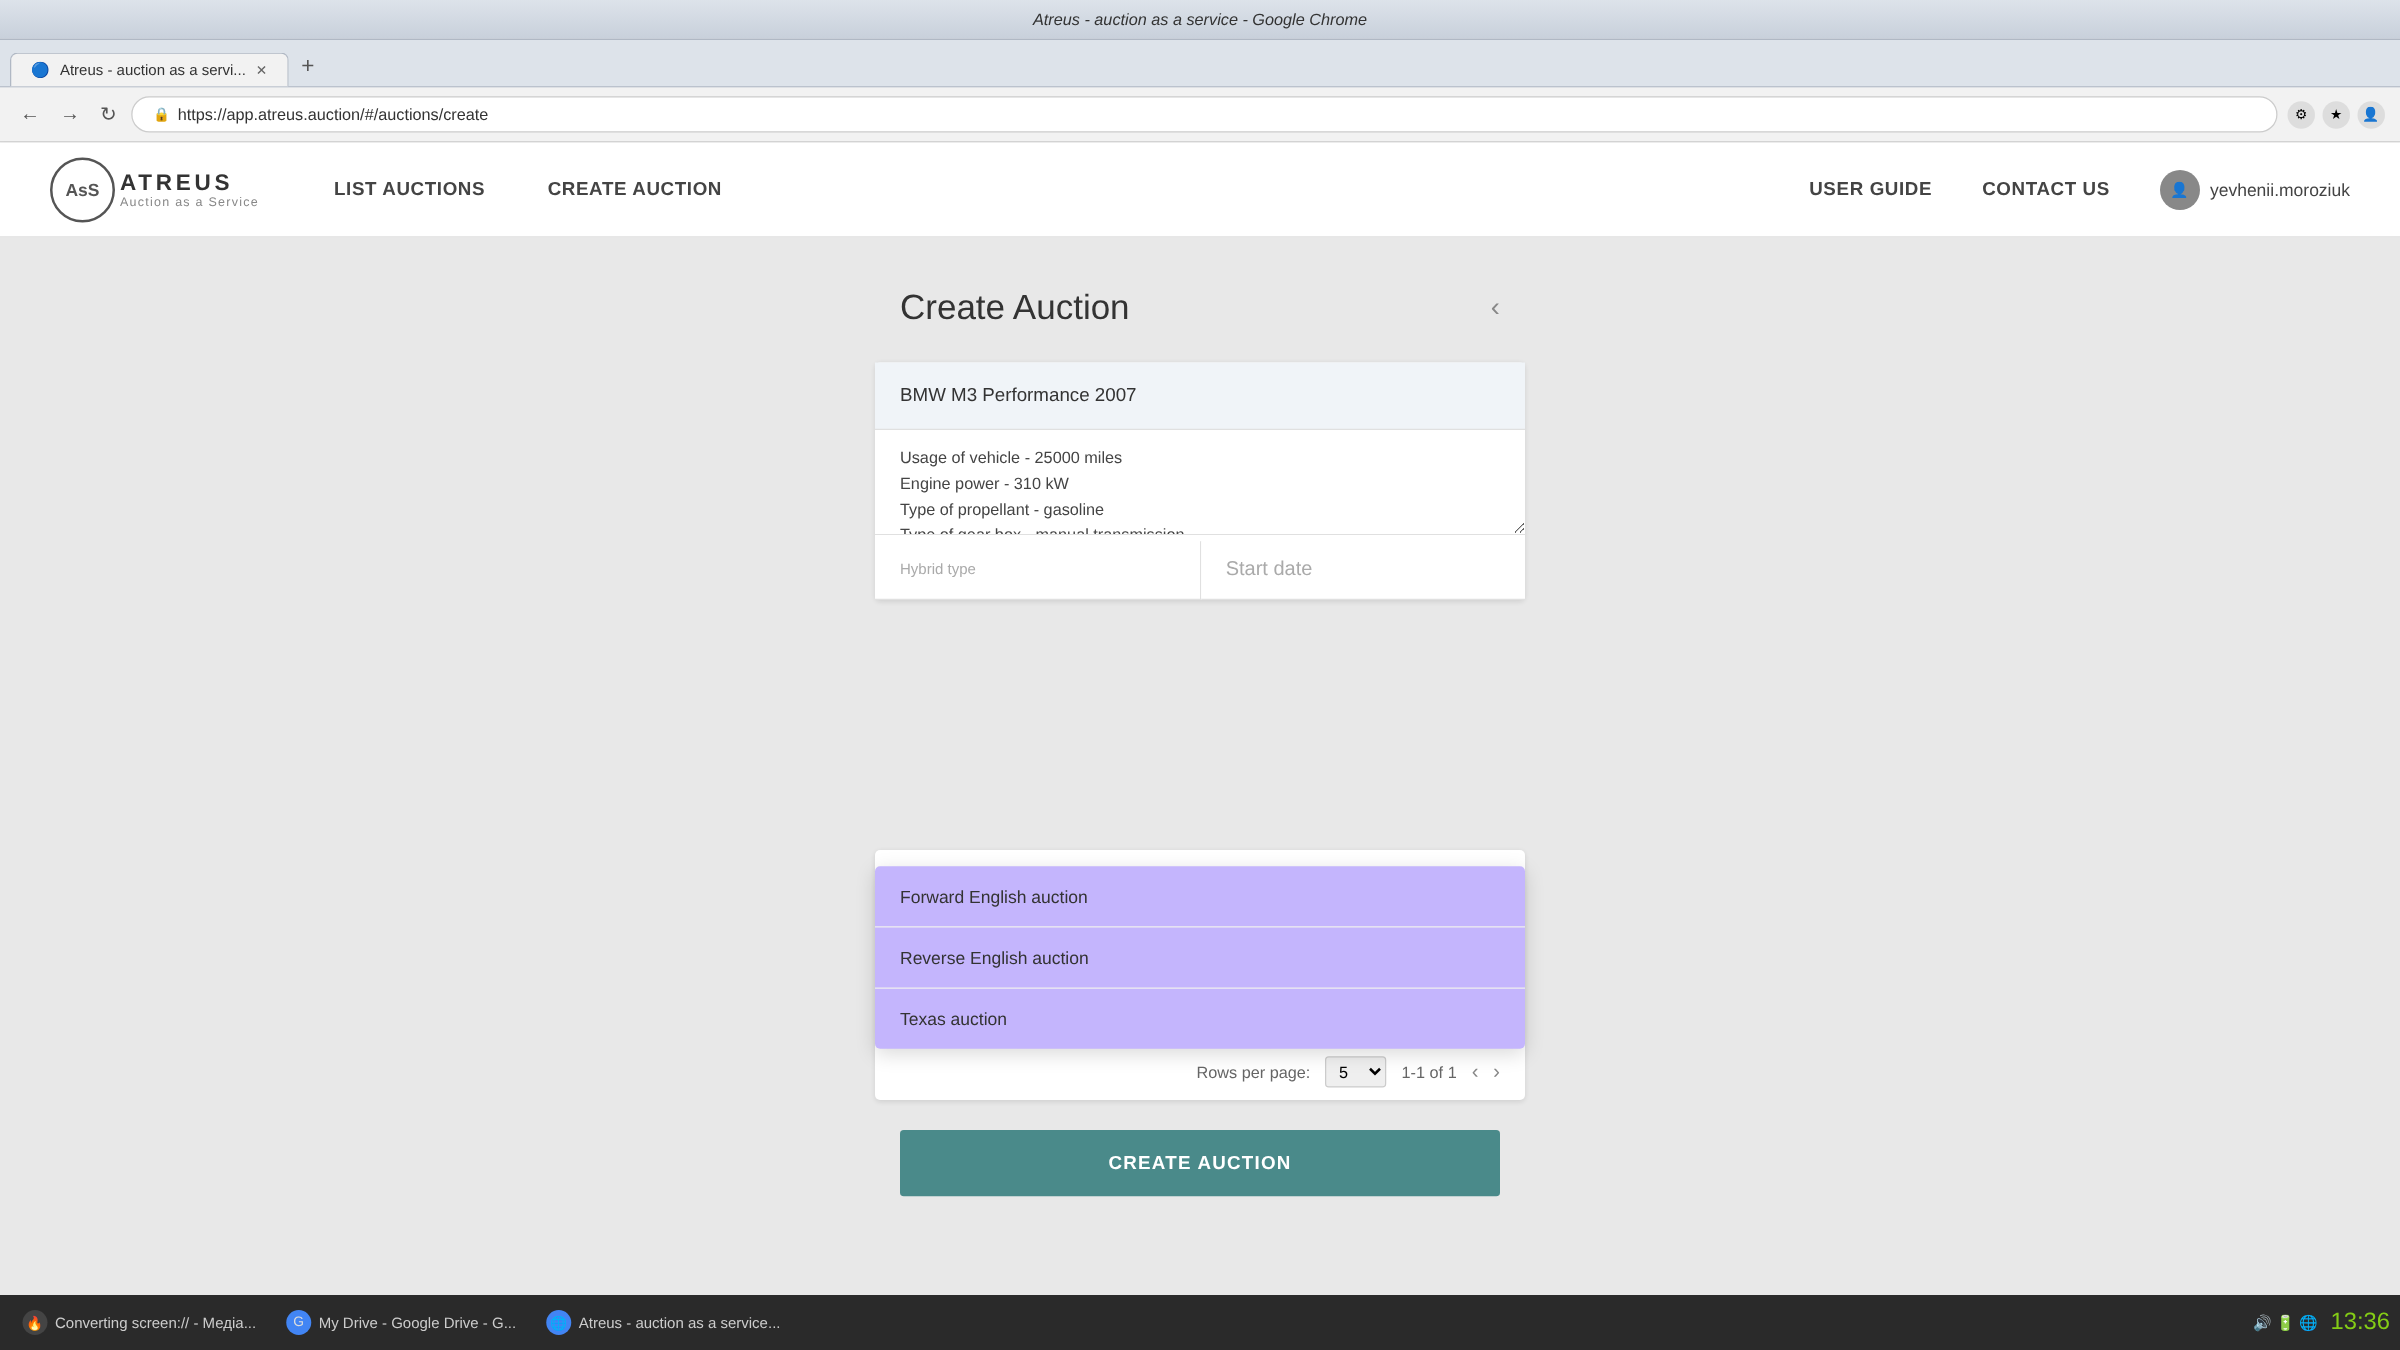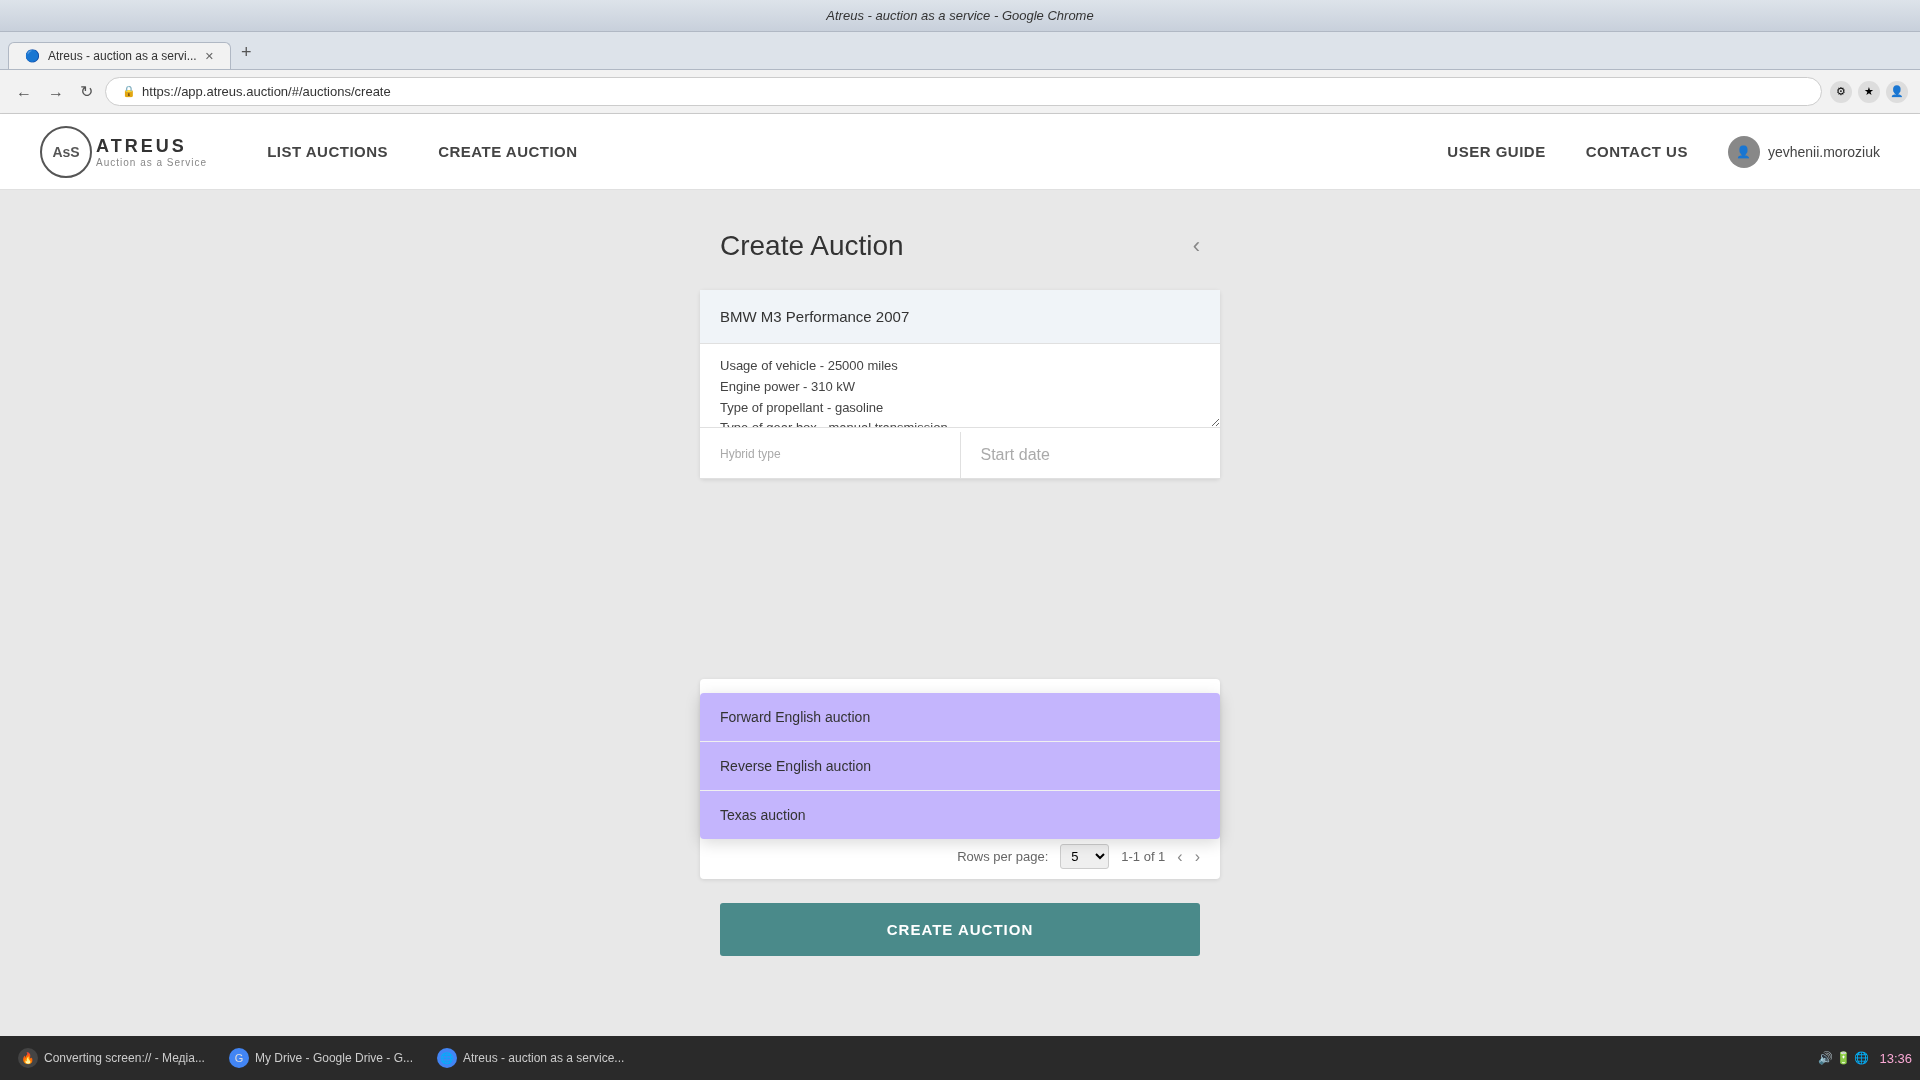--- a/index.html
+++ b/index.html
@@ -317,21 +317,21 @@
     .taskbar-icon { width: 20px; height: 20px; border-radius: 50%; display: flex; align-items: center; justify-content: center; font-size: 11px; }
     .taskbar-label { color: #ccc; }
     .taskbar-right {
       margin-left: auto;
       display: flex;
       align-items: center;
       gap: 10px;
       font-size: 12px;
       color: #ccc;
     }
-    .time-display { font-size: 13px; color: #f9a8d4; }
+    .time-display { font-size: 19px; color: #84cc16; }
 
     
     .content-wrapper {
       max-width: 520px;
       margin: 0 auto;
       position: relative;
     }
   </style>
 </head>
 <body>

